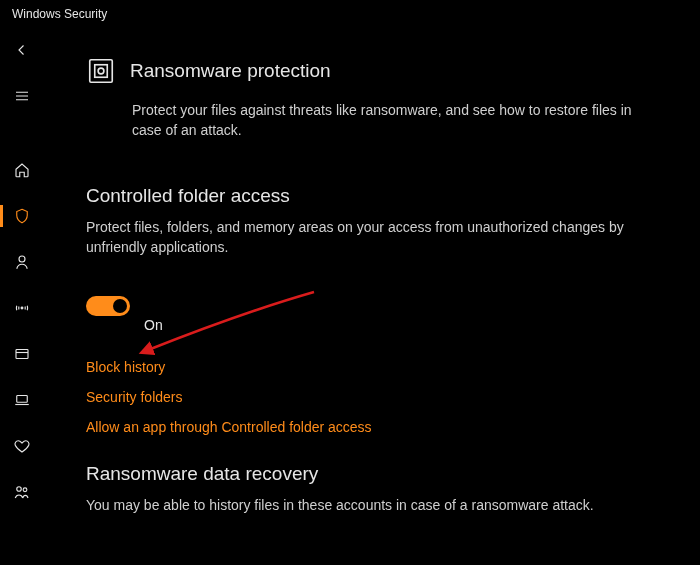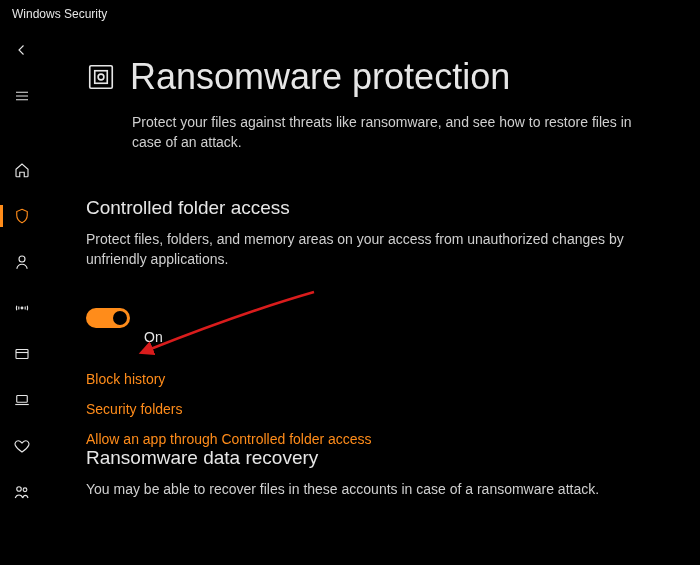--- a/index.html
+++ b/index.html
@@ -32,29 +32,30 @@
     }
     .side-item.selected { color: #ff8c1a; }
     .side-spacer { height: 10px; }
     .main {
       flex: 1; padding: 28px 36px 0 42px;
       overflow-y: auto;
     }
     .page-header { display: flex; align-items: center; gap: 14px; margin-bottom: 14px; }
     .page-header .picon { width: 30px; height: 30px; color: #e6e6e6; }
     .page-header h1 {
-      font-weight: 400; font-size: 36px; color: #e6e6e6;
+      font-weight: 400; font-size: 19px; color: #e6e6e6;
     }
     .page-desc {
       color: #cfcfcf; font-size: 14px; line-height: 1.45;
       max-width: 540px; margin-bottom: 44px; margin-left: 46px;
     }
     h2.section-title {
       font-weight: 400; font-size: 19px; color: #e6e6e6;
       margin-bottom: 10px;
+      margin-top: 28px;
     }
     .section-desc {
       color: #cfcfcf; font-size: 14px; line-height: 1.45;
       max-width: 560px; margin-bottom: 22px;
     }
     .toggle-row {
       display: flex; align-items: center; gap: 14px; margin-bottom: 26px;
     }
     .toggle {
       width: 44px; height: 20px; border-radius: 10px;
@@ -168,21 +169,21 @@
       <span class="toggle-label">On</span>
     </div>
 
     <div class="links-list">
       <a class="orange-link">Block history</a>
       <a class="orange-link">Security folders</a>
       <a class="orange-link">Allow an app through Controlled folder access</a>
     </div>
 
     <h2 class="section-title">Ransomware data recovery</h2>
-    <p class="section-desc">You may be able to recover files in these accounts in case of a ransomware attack.</p>
+    <p class="section-desc">You may be able to history files in these accounts in case of a ransomware attack.</p>
 
     <svg class="arrow-annot" style="left:90px; top:256px;" width="190" height="80" viewBox="0 0 190 80">
       <defs>
         <marker id="ah" markerWidth="10" markerHeight="10" refX="2" refY="3" orient="auto">
           <path d="M0,0 L6,3 L0,6 Z" fill="#d91c1c"></path>
         </marker>
       </defs>
       <path d="M180,8 Q110,28 14,66" stroke="#d91c1c" stroke-width="2.5" fill="none" marker-end="url(#ah)"></path>
     </svg>
   </div>

